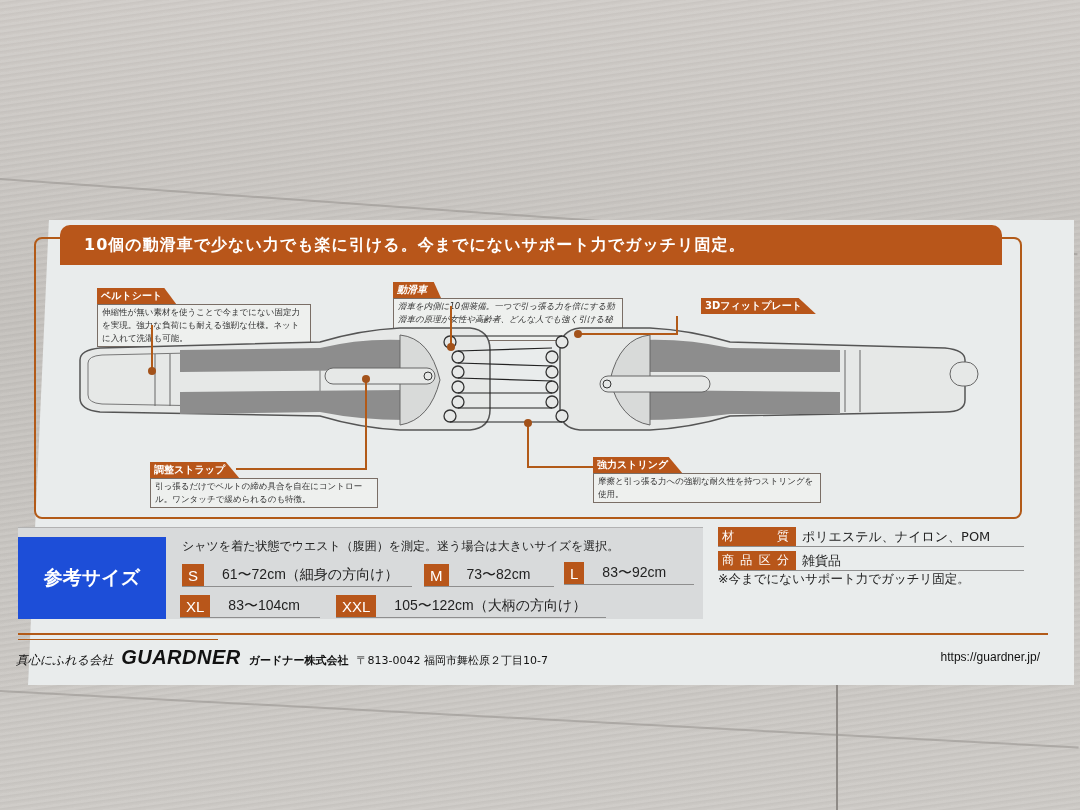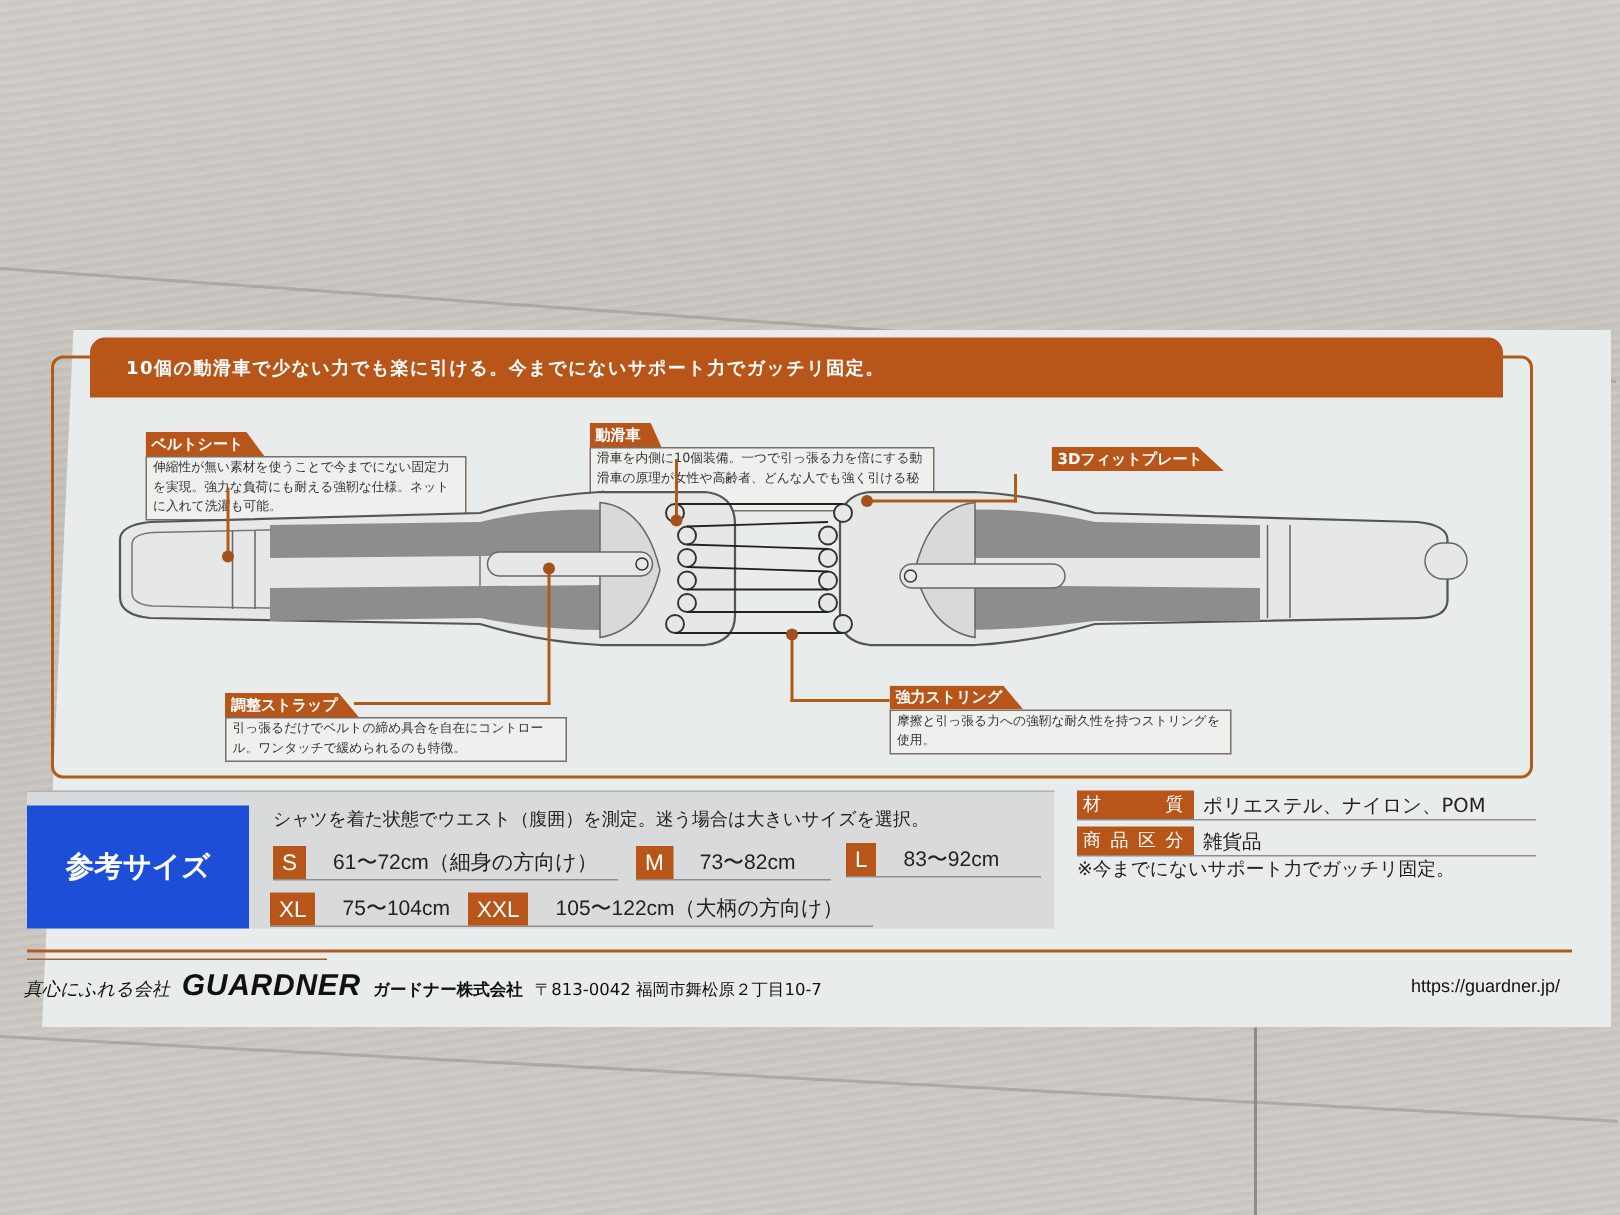--- a/index.html
+++ b/index.html
@@ -19,21 +19,21 @@
     clip-path: polygon(2% 0%, 100% 0%, 100% 100%, 0% 100%);
     box-shadow: 0 2px 6px rgba(0,0,0,0.15);
   }
   .frame {
     position: absolute; left: 34px; top: 237px; width: 988px; height: 282px;
     border: 2px solid #b25a18; border-radius: 8px;
   }
   .headline {
     position: absolute; left: 60px; top: 225px; width: 942px; height: 40px;
     background: #b8561a; border-radius: 10px 10px 0 0;
-    color: #fff; font-weight: bold; font-size: 12px; letter-spacing: 1px;
+    color: #fff; font-weight: bold; font-size: 16px; letter-spacing: 1px;
     display: flex; align-items: center; padding-left: 24px;
   }
   .callout { position: absolute; }
   .callout .tag {
     display: inline-block; background: #b8561a; color: #fff;
     font-size: 10px; font-weight: bold; padding: 1px 14px 1px 4px;
     clip-path: polygon(0 0, 85% 0, 100% 100%, 0 100%);
   }
   .callout .body {
     border: 1px solid #7a6e66; background: #eef0ee;
@@ -81,21 +81,21 @@
 <div class="floor-seam" style="left:836px;top:685px;width:2px;height:125px;"></div>
 
 <div class="card"></div>
 <div class="frame"></div>
 <div class="headline">10個の動滑車で少ない力でも楽に引ける。今までにないサポート力でガッチリ固定。</div>
 
 <div class="callout" style="left:97px;top:284px;width:214px;">
   <div class="tag">ベルトシート</div>
   <div class="body">伸縮性が無い素材を使うことで今までにない固定力を実現。強力な負荷にも耐える強靭な仕様。ネットに入れて洗濯も可能。</div>
 </div>
-<div class="callout" style="left:393px;top:278px;width:230px;">
+<div class="callout" style="left:393px;top:278px;width:230px;font-style:italic;">
   <div class="tag">動滑車</div>
   <div class="body">滑車を内側に10個装備。一つで引っ張る力を倍にする動滑車の原理が女性や高齢者、どんな人でも強く引ける秘密。</div>
 </div>
 <div class="callout" style="left:701px;top:272px;width:166px;margin-top:22px;">
   <div class="tag">3Dフィットプレート</div>
 </div>
 <div class="callout" style="left:150px;top:458px;width:228px;">
   <div class="tag">調整ストラップ</div>
   <div class="body">引っ張るだけでベルトの締め具合を自在にコントロール。ワンタッチで緩められるのも特徴。</div>
 </div>
@@ -179,23 +179,23 @@
 <div class="size-item" style="left:424px;top:564px;width:130px;">
   <span class="code">M</span>
   <span class="range">73〜82cm</span>
 </div>
 <div class="size-item" style="left:564px;top:562px;width:130px;">
   <span class="code">L</span>
   <span class="range">83〜92cm</span>
 </div>
 <div class="size-item" style="left:180px;top:595px;width:140px;">
   <span class="code">XL</span>
-  <span class="range">75〜104cm</span>
-</div>
-<div class="size-item" style="left:312px;top:595px;width:270px;">
+  <span class="range">83〜104cm</span>
+</div>
+<div class="size-item" style="left:336px;top:595px;width:270px;">
   <span class="code">XXL</span>
   <span class="range">105〜122cm（大柄の方向け）</span>
 </div>
 
 <div class="spec-row" style="left:718px;top:527px;width:306px;">
   <span class="k">
       <span>材</span>
       <span>質</span>
     </span>
   <span class="v">ポリエステル、ナイロン、POM</span>

